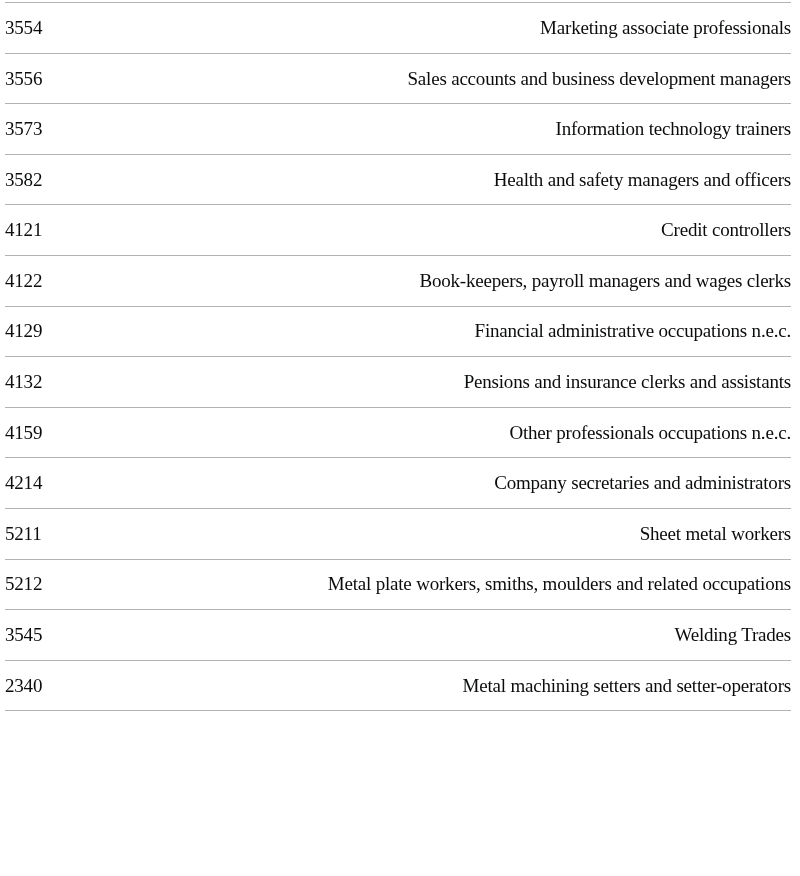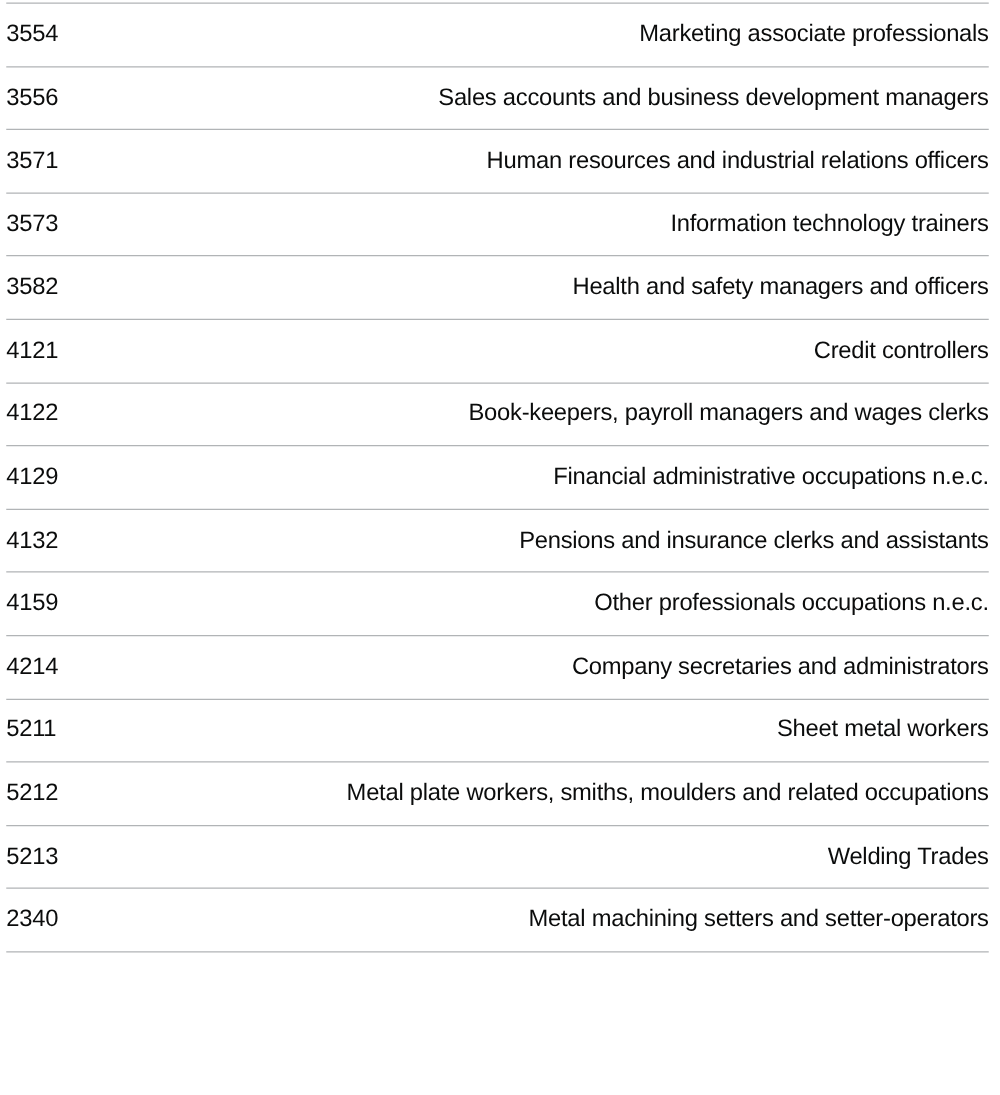--- a/index.html
+++ b/index.html
@@ -18,20 +18,21 @@
     padding-top: 2px;
     padding-left: 5px;
   }
   table.codes-table {
     border-collapse: collapse;
     width: 786px;
     border-top: 1px solid var(--border-color, #b1b4b6);
     font-size: 19px;
     letter-spacing: -0.2px;
     table-layout: fixed;
+    font-family: Liberation Serif, serif;
   }
   table.codes-table td {
     border-bottom: 1px solid var(--border-color, #b1b4b6);
     height: 49.6px;
     vertical-align: middle;
     padding: 0;
     font-weight: 400;
     line-height: 1.25;
   }
   td.code-cell {
@@ -52,24 +53,20 @@
   <tr>
     <td class="code-cell">3554</td>
     <td class="occupation-cell">Marketing associate professionals</td>
   </tr>
 
   <tr>
     <td class="code-cell">3556</td>
     <td class="occupation-cell">Sales accounts and business development managers</td>
   </tr>
 
-  <tr>
-    <td class="code-cell">3571</td>
-    <td class="occupation-cell">Human resources and industrial relations officers</td>
-  </tr>
 
   <tr>
     <td class="code-cell">3573</td>
     <td class="occupation-cell">Information technology trainers</td>
   </tr>
 
 
   <tr>
     <td class="code-cell">3582</td>
     <td class="occupation-cell">Health and safety managers and officers</td>
@@ -109,21 +106,21 @@
     <td class="code-cell">5211</td>
     <td class="occupation-cell">Sheet metal workers</td>
   </tr>
 
   <tr>
     <td class="code-cell">5212</td>
     <td class="occupation-cell">Metal plate workers, smiths, moulders and related occupations</td>
   </tr>
 
   <tr>
-    <td class="code-cell">5213</td>
+    <td class="code-cell">3545</td>
     <td class="occupation-cell">Welding Trades</td>
   </tr>
 
 
   <tr>
     <td class="code-cell">2340</td>
     <td class="occupation-cell">Metal machining setters and setter-operators</td>
   </tr>
 </tbody>
   </table>

